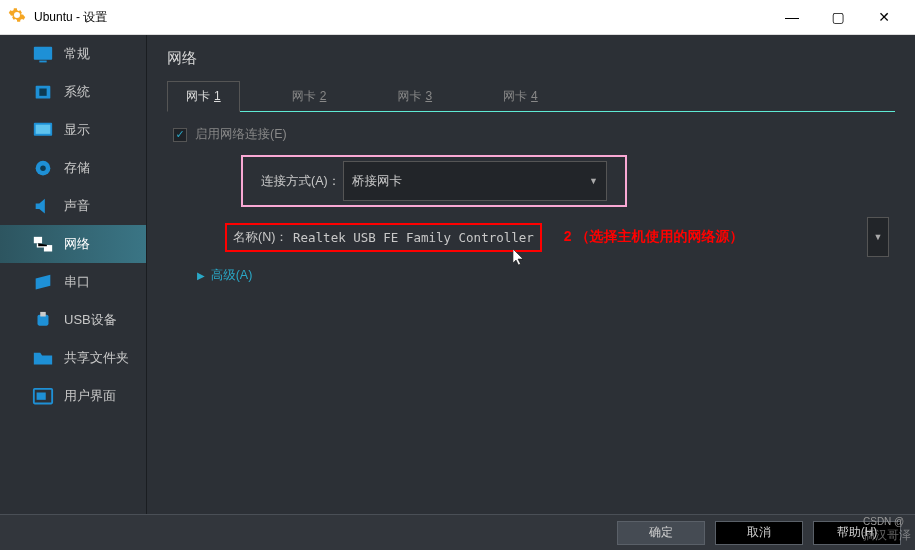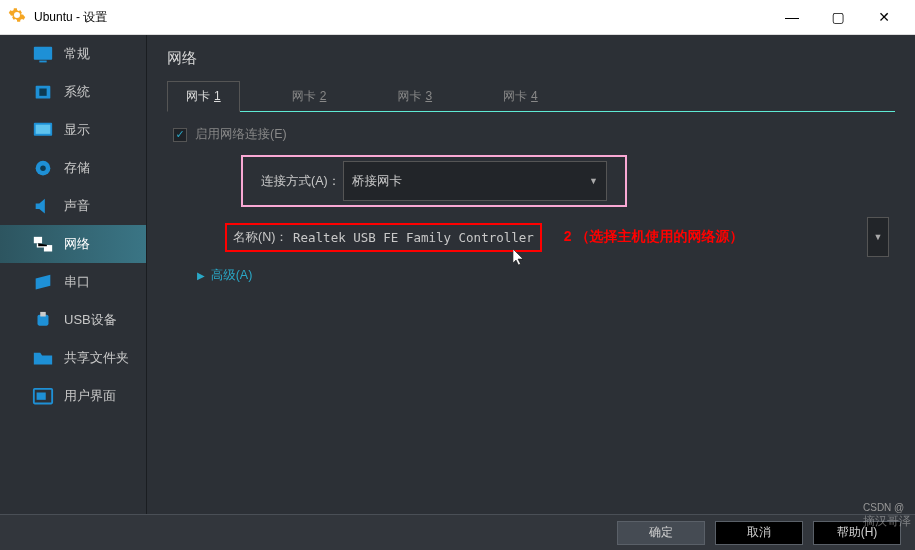--- a/index.html
+++ b/index.html
@@ -45,21 +45,21 @@
 
 .advanced-row { display: flex; align-items: center; padding-left: 28px; cursor: pointer; color: #2aa8c7; }
 .advanced-row .tri { margin-right: 6px; font-size: 10px; }
 
 .cursor { position: absolute; left: 366px; top: 214px; font-size: 16px; color: #fff; pointer-events: none; }
 
 .footer { position: absolute; bottom: 0; left: 0; right: 0; height: 36px; background: #32363c; border-top: 1px solid #4a4f56; display: flex; align-items: center; justify-content: flex-end; padding: 0 14px; gap: 10px; }
 .footer .btn { min-width: 88px; height: 24px; background: #000000; border: 1px solid #5a6068; color: #d0d0d0; font-size: 12px; cursor: pointer; }
 .footer .btn.primary { background: #454b53; }
 
-.watermark { position: absolute; right: 4px; bottom: 20px; color: rgba(200,200,200,0.5); font-size: 12px; pointer-events: none; }
+.watermark { position: absolute; right: 4px; bottom: 6px; color: rgba(200,200,200,0.5); font-size: 12px; pointer-events: none; }
 .watermark .l1 { font-size: 10px; color: #999; }
 </style>
 </head>
 <body>
 
 <div class="titlebar">
   <span class="gear">
     <svg width="18" height="18" viewBox="0 0 24 24">
         <path fill="#f5a623" d="M12 8a4 4 0 100 8 4 4 0 000-8zm9 4a7 7 0 01-.1 1.1l2.1 1.6-2 3.5-2.5-1a7 7 0 01-1.9 1.1l-.4 2.7h-4l-.4-2.7a7 7 0 01-1.9-1.1l-2.5 1-2-3.5 2.1-1.6A7 7 0 013 12a7 7 0 01.1-1.1L1 9.3l2-3.5 2.5 1A7 7 0 017.4 5.7L7.8 3h4l.4 2.7a7 7 0 011.9 1.1l2.5-1 2 3.5-2.1 1.6A7 7 0 0121 12z"></path>
       </svg>

